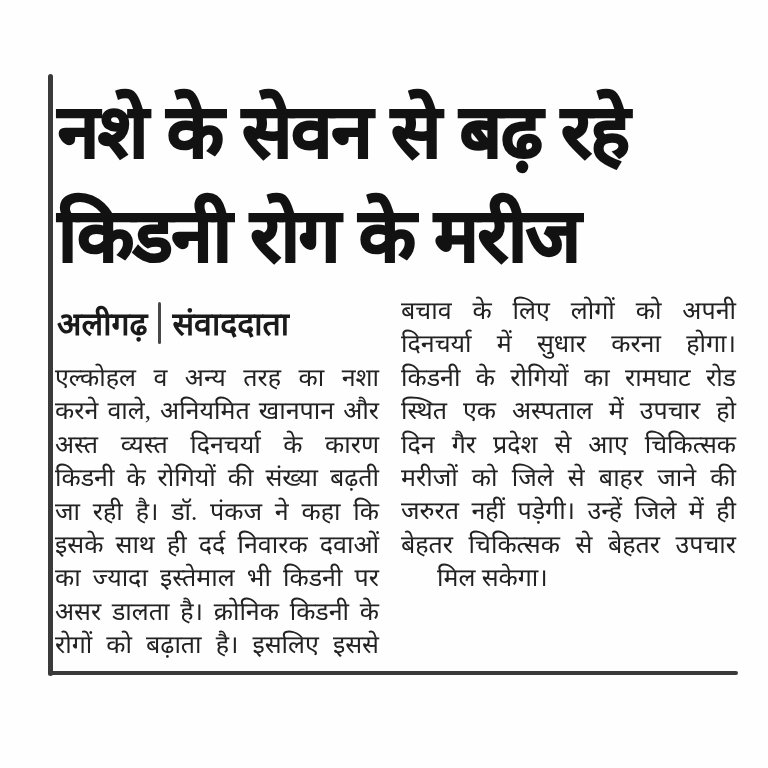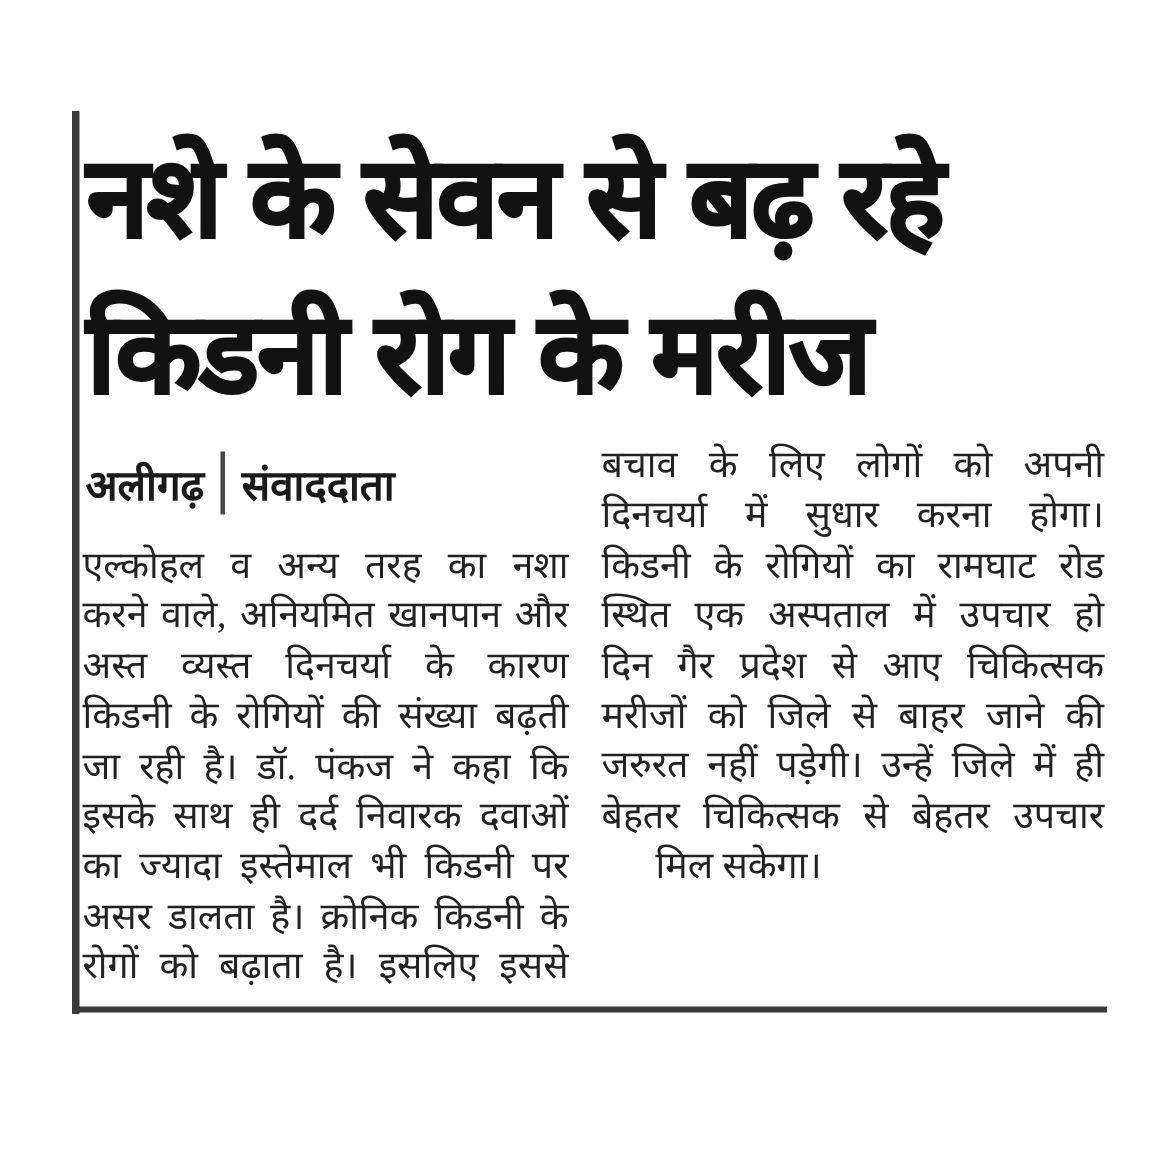--- a/index.html
+++ b/index.html
@@ -1,21 +1,21 @@
 <!DOCTYPE html>
 <html style="--background: #fefefe; --headline-text: #121212; --body-text: #222222; --rule: #3a3a3a;"><head>
 <meta charset="utf-8">
 <style>
   :root {
     --background: #fefefe;
     --headline-text: #121212;
     --body-text: #222222;
     --rule: #3a3a3a;
   }
-  * { margin: 0; padding: 0; box-sizing: border-box; }
+  * { margin: 0; padding: 0; box-sizing: border-box; border-radius: 31px; }
   html, body {
     width: 768px; height: 768px;
     background: var(--background);
     overflow: hidden;
     font-family: "Liberation Serif", serif;
   }
   .page {
     position: relative;
     width: 768px; height: 768px;
     background: var(--background);
@@ -49,21 +49,21 @@
     white-space: nowrap;
   }
   .byline {
     position: absolute;
     left: 57px; top: 301px;
     display: flex;
     align-items: center;
     gap: 11px;
     font-family: "Liberation Sans", sans-serif;
     font-weight: bold;
-    font-size: 28px;
+    font-size: 32px;
     color: #1a1a1a;
   }
   .byline-sep {
     display: inline-block;
     width: 3px; height: 42px;
     background: #484848;
   }
   .column {
     position: absolute;
     color: var(--body-text);

